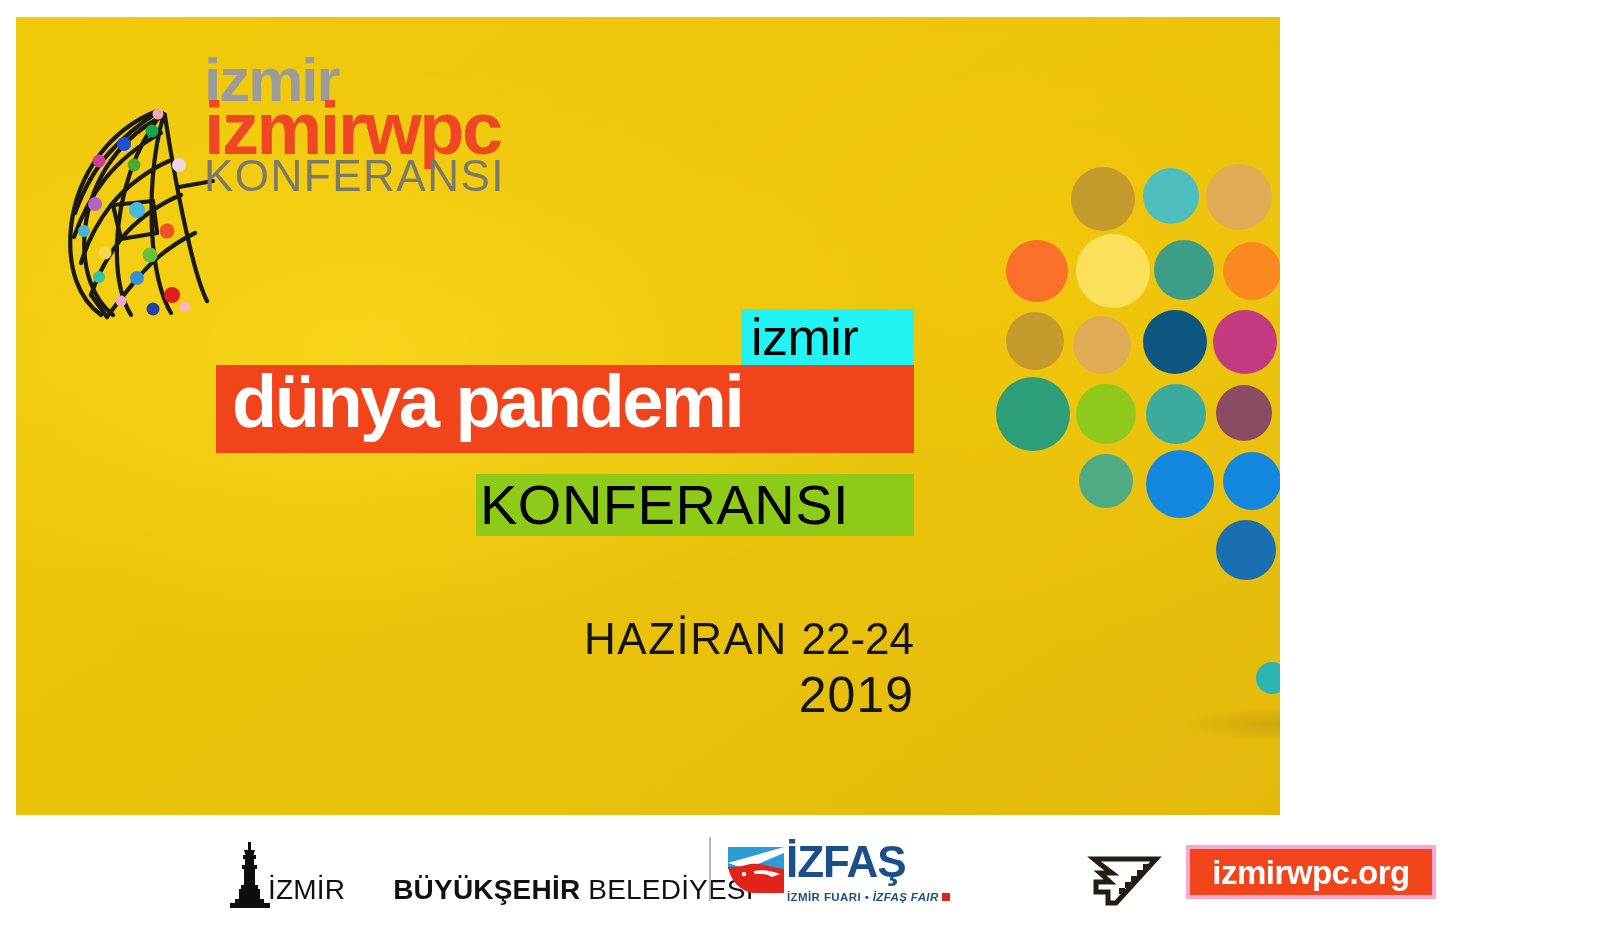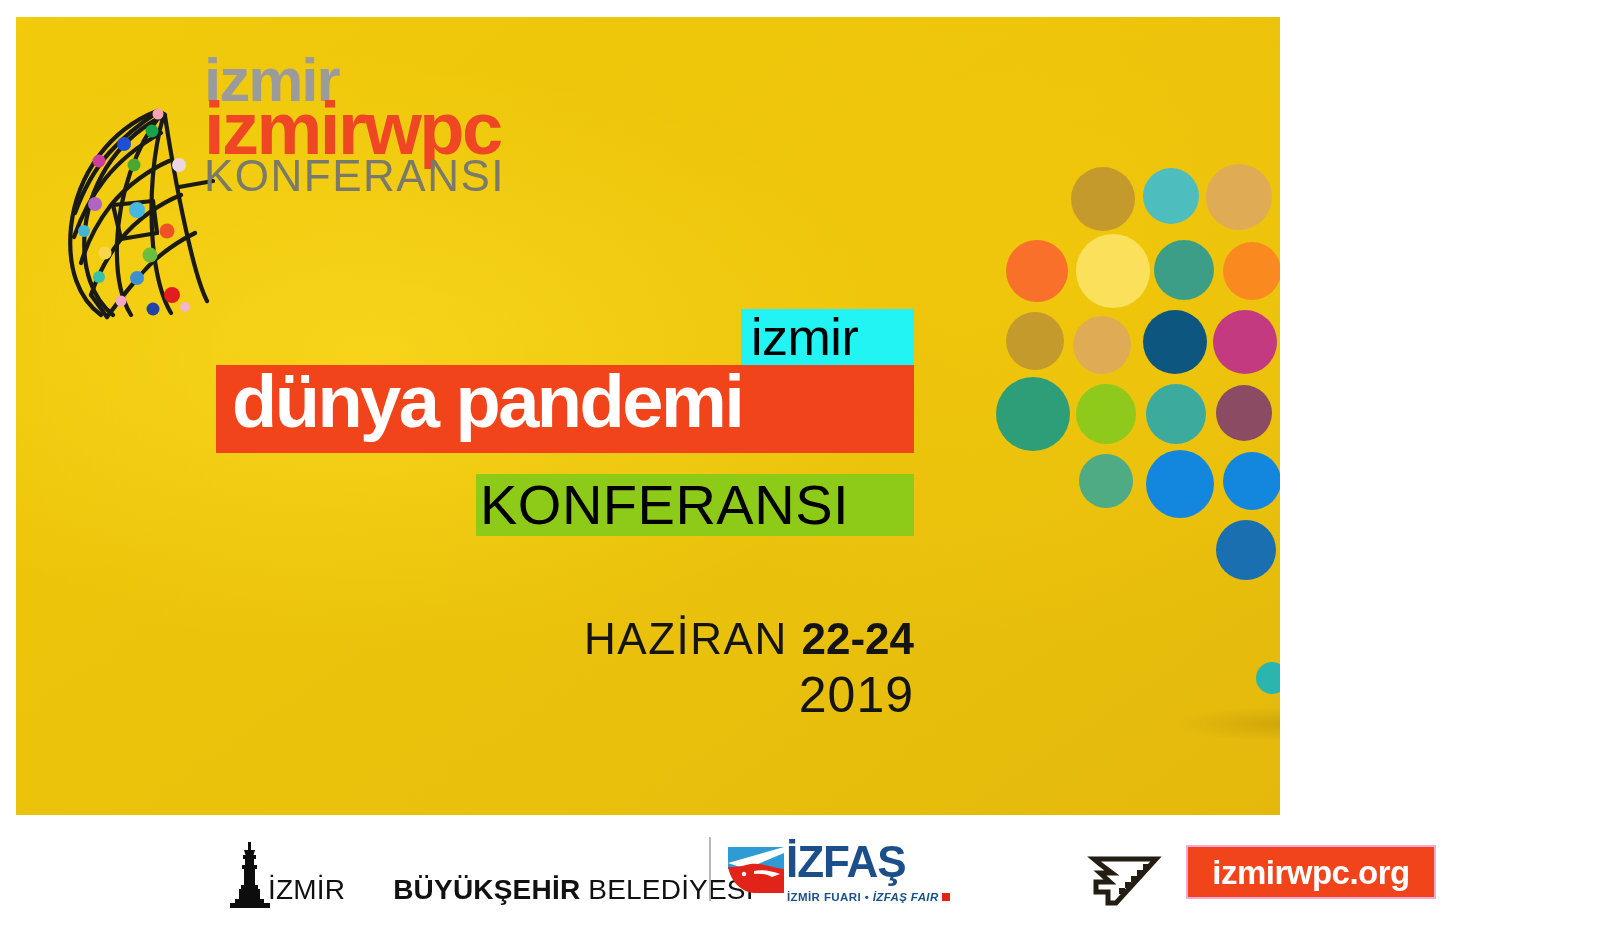--- a/index.html
+++ b/index.html
@@ -177,21 +177,21 @@
     color: #141414;
   }
   .date-line1 {
     font-size: 44px;
     font-weight: 300;
     letter-spacing: 1.5px;
     line-height: 1.0;
     white-space: nowrap;
   }
   .date-line1 .strong {
-    font-weight: 700;
+    font-weight: 400;
     letter-spacing: 0px;
   }
   .date-line2 {
     font-size: 50px;
     font-weight: 300;
     letter-spacing: 1px;
     line-height: 1.15;
     margin-top: 6px;
   }
 
@@ -311,21 +311,21 @@
     width: 76px;
     height: 62px;
   }
   .url-badge {
     position: absolute;
     left: 1186px;
     top: 30px;
     width: 250px;
     height: 54px;
     background: #f1441a;
-    border: 2px solid #f9a8d4;
+    border: 4px solid #f9a8d4;
     box-sizing: border-box;
     display: flex;
     align-items: center;
     justify-content: center;
   }
   .url-badge span {
     color: #ffffff;
     font-size: 33px;
     font-weight: 700;
     letter-spacing: -0.5px;

